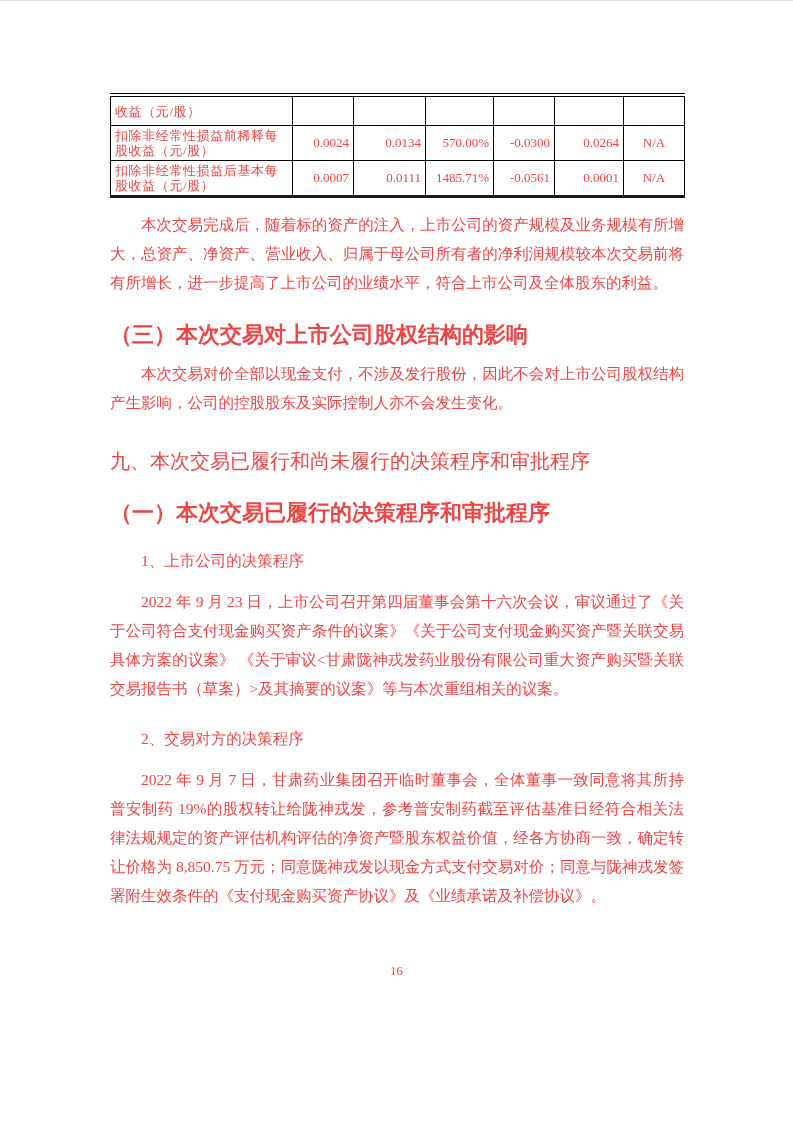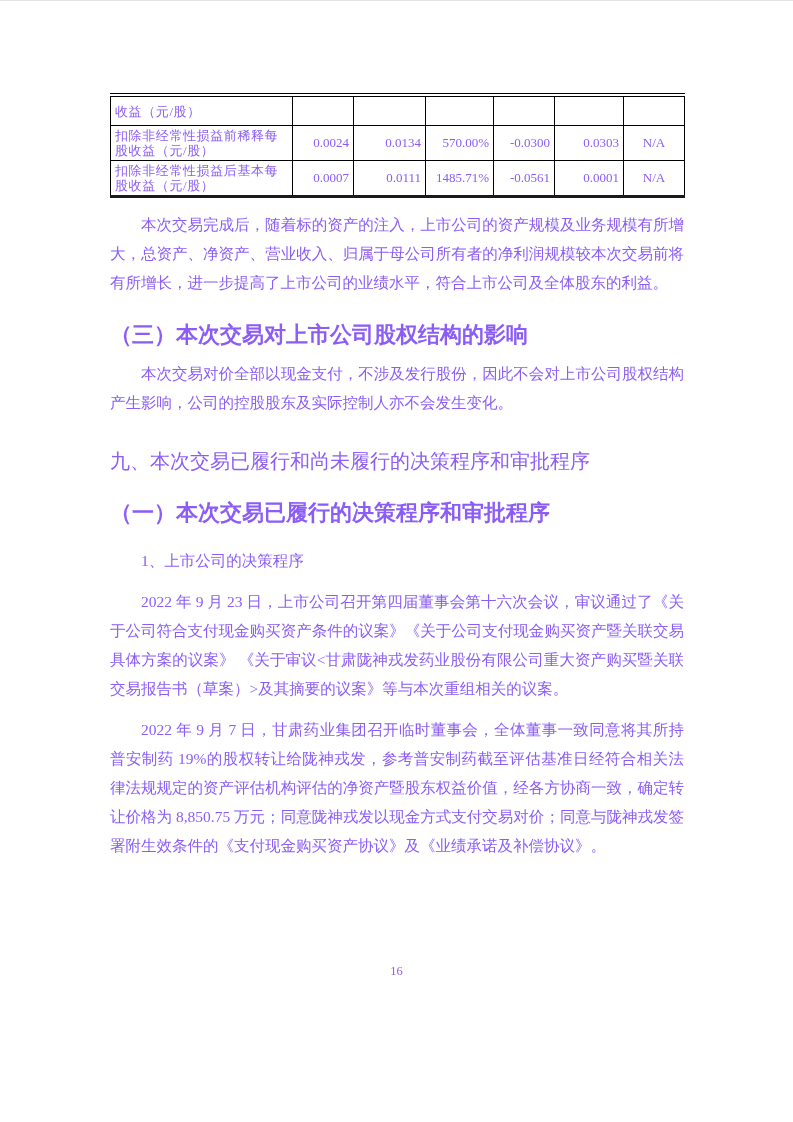--- a/index.html
+++ b/index.html
@@ -5,21 +5,21 @@
   html,body { margin:0; padding:0; background:#ffffff; }
   .page {
     position: relative;
     width: 793px;
     height: 1122px;
     margin: 0 auto;
     background: #ffffff;
     box-sizing: border-box;
     padding: 92px 109px 0 110px;
     font-family: "Liberation Serif", "DejaVu Serif", serif;
-    color: #8b5cf6;
+    color: #ef4444;
     border-top: 1px solid #e3e3e3;
     overflow: hidden;
   }
 
   
   table.eps {
     width: 574px;
     table-layout: fixed;
     border-collapse: collapse;
     border-top: 4px double #000;
@@ -109,21 +109,21 @@
         <td class="num"></td>
         <td class="num"></td>
         <td class="na"></td>
       </tr>
       <tr class="rx">
         <td class="lbl">扣除非经常性损益前稀释每股收益（元/股）</td>
         <td class="num">0.0024</td>
         <td class="num">0.0134</td>
         <td class="num">570.00%</td>
         <td class="num">-0.0300</td>
-        <td class="num">0.0303</td>
+        <td class="num">0.0264</td>
         <td class="na">N/A</td>
       </tr>
       <tr class="rx">
         <td class="lbl">扣除非经常性损益后基本每股收益（元/股）</td>
         <td class="num">0.0007</td>
         <td class="num">0.0111</td>
         <td class="num">1485.71%</td>
         <td class="num">-0.0561</td>
         <td class="num">0.0001</td>
         <td class="na">N/A</td>
@@ -138,18 +138,19 @@
   <p class="body">本次交易对价全部以现金支付，不涉及发行股份，因此不会对上市公司股权结构产生影响，公司的控股股东及实际控制人亦不会发生变化。</p>
 
   <h2 class="ch">九、本次交易已履行和尚未履行的决策程序和审批程序</h2>
 
   <h3 class="sec">（一）本次交易已履行的决策程序和审批程序</h3>
 
   <p class="item">1、上市公司的决策程序</p>
 
   <p class="body">2022 年 9 月 23 日，上市公司召开第四届董事会第十六次会议，审议通过了《关于公司符合支付现金购买资产条件的议案》《关于公司支付现金购买资产暨关联交易具体方案的议案》 《关于审议&lt;甘肃陇神戎发药业股份有限公司重大资产购买暨关联交易报告书（草案）&gt;及其摘要的议案》等与本次重组相关的议案。</p>
 
+  <p class="item">2、交易对方的决策程序</p>
 
   <p class="body">2022 年 9 月 7 日，甘肃药业集团召开临时董事会，全体董事一致同意将其所持普安制药 19%的股权转让给陇神戎发，参考普安制药截至评估基准日经符合相关法律法规规定的资产评估机构评估的净资产暨股东权益价值，经各方协商一致，确定转让价格为 8,850.75 万元；同意陇神戎发以现金方式支付交易对价；同意与陇神戎发签署附生效条件的《支付现金购买资产协议》及《业绩承诺及补偿协议》。</p>
 
   <div class="page-number">16</div>
 
 </div>
 
 </body></html>

